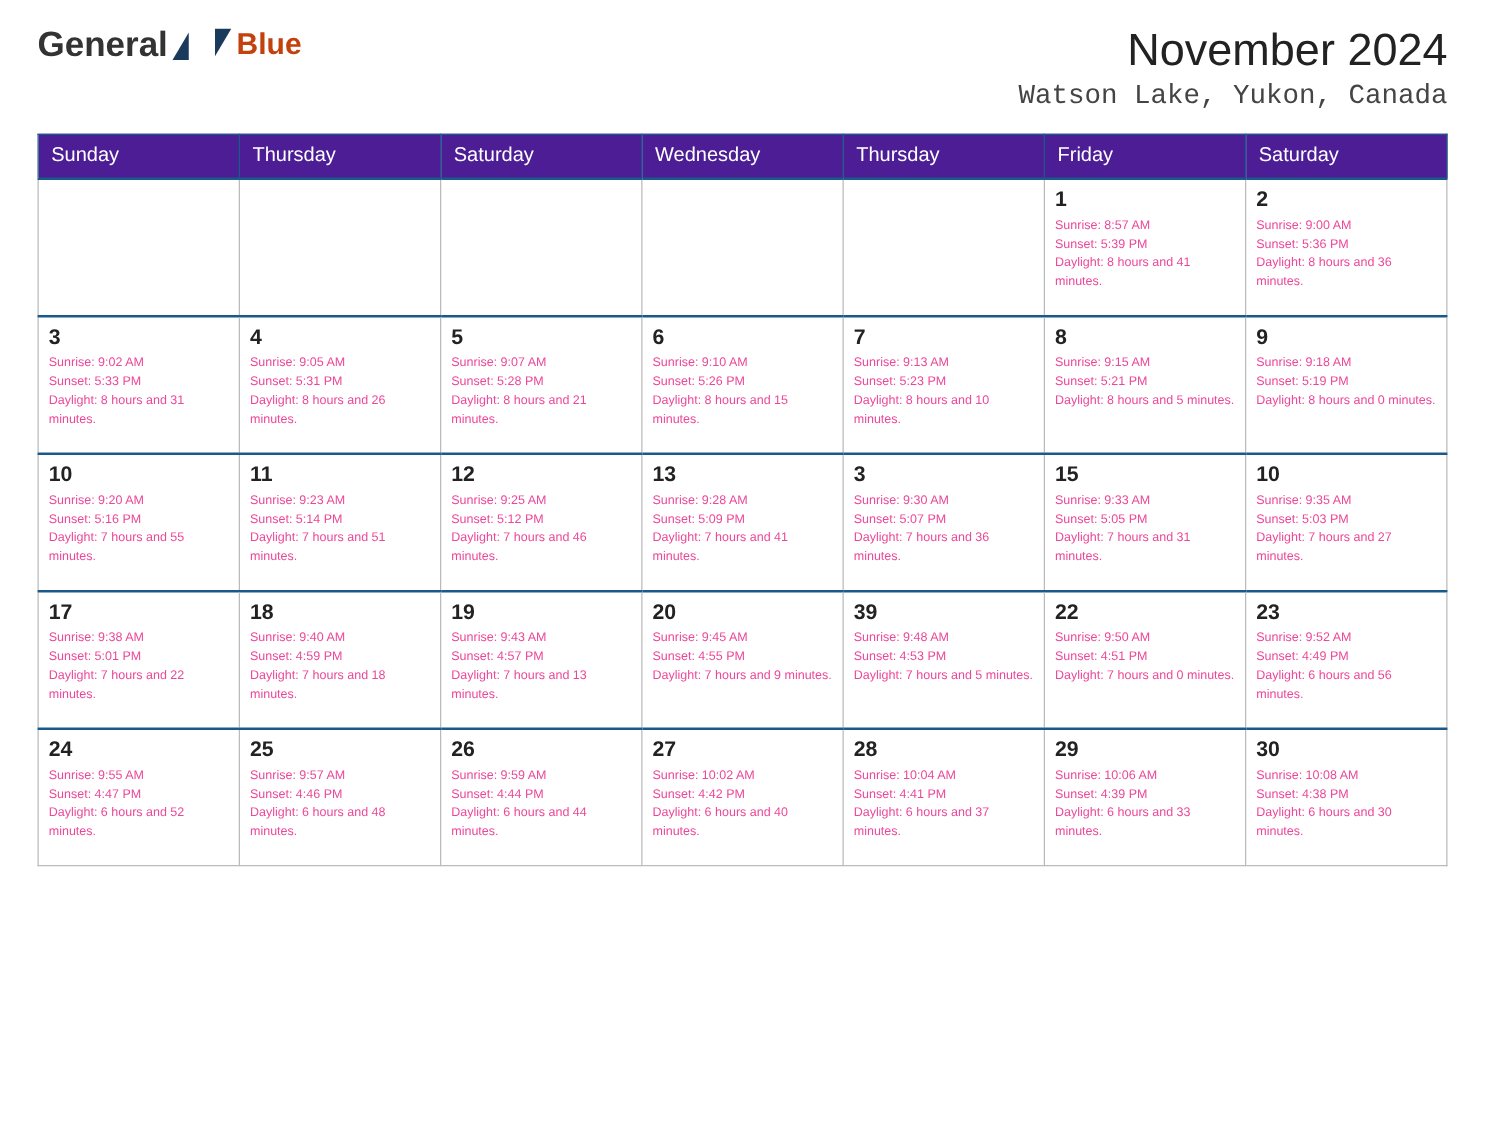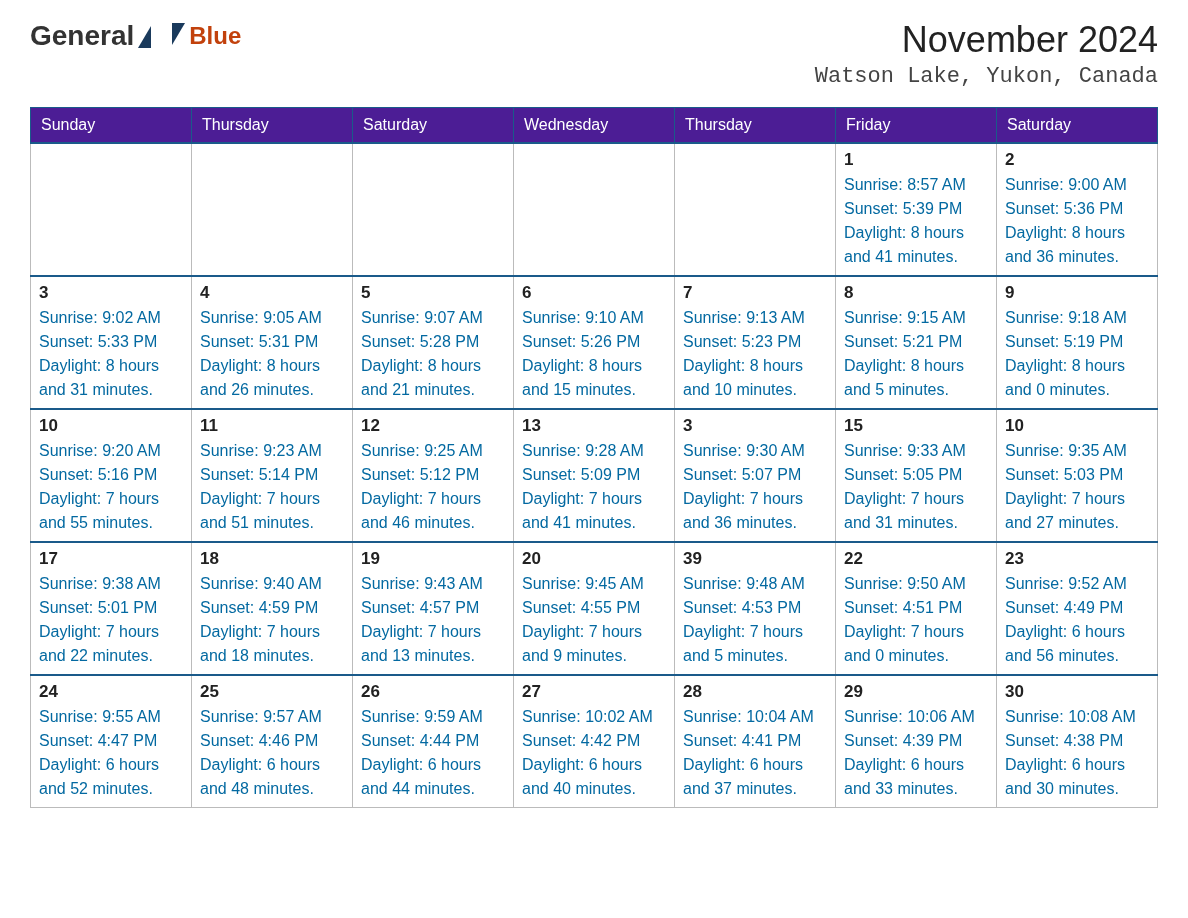--- a/index.html
+++ b/index.html
@@ -80,22 +80,22 @@
     .calendar tr td {
       border-top: 2px solid #1a5a8a;
     }
     .day-number {
       font-size: 17px;
       font-weight: bold;
       color: #222;
       margin-bottom: 3px;
     }
     .day-info {
-      font-size: 16px;
-      color: #0369a1;
+      font-size: 10px;
+      color: #ec4899;
       line-height: 1.5;
     }
     .empty-cell {
       background: #f5f5f5;
     }
   </style>
 </head>
 <body>
 
 <div class="header">

